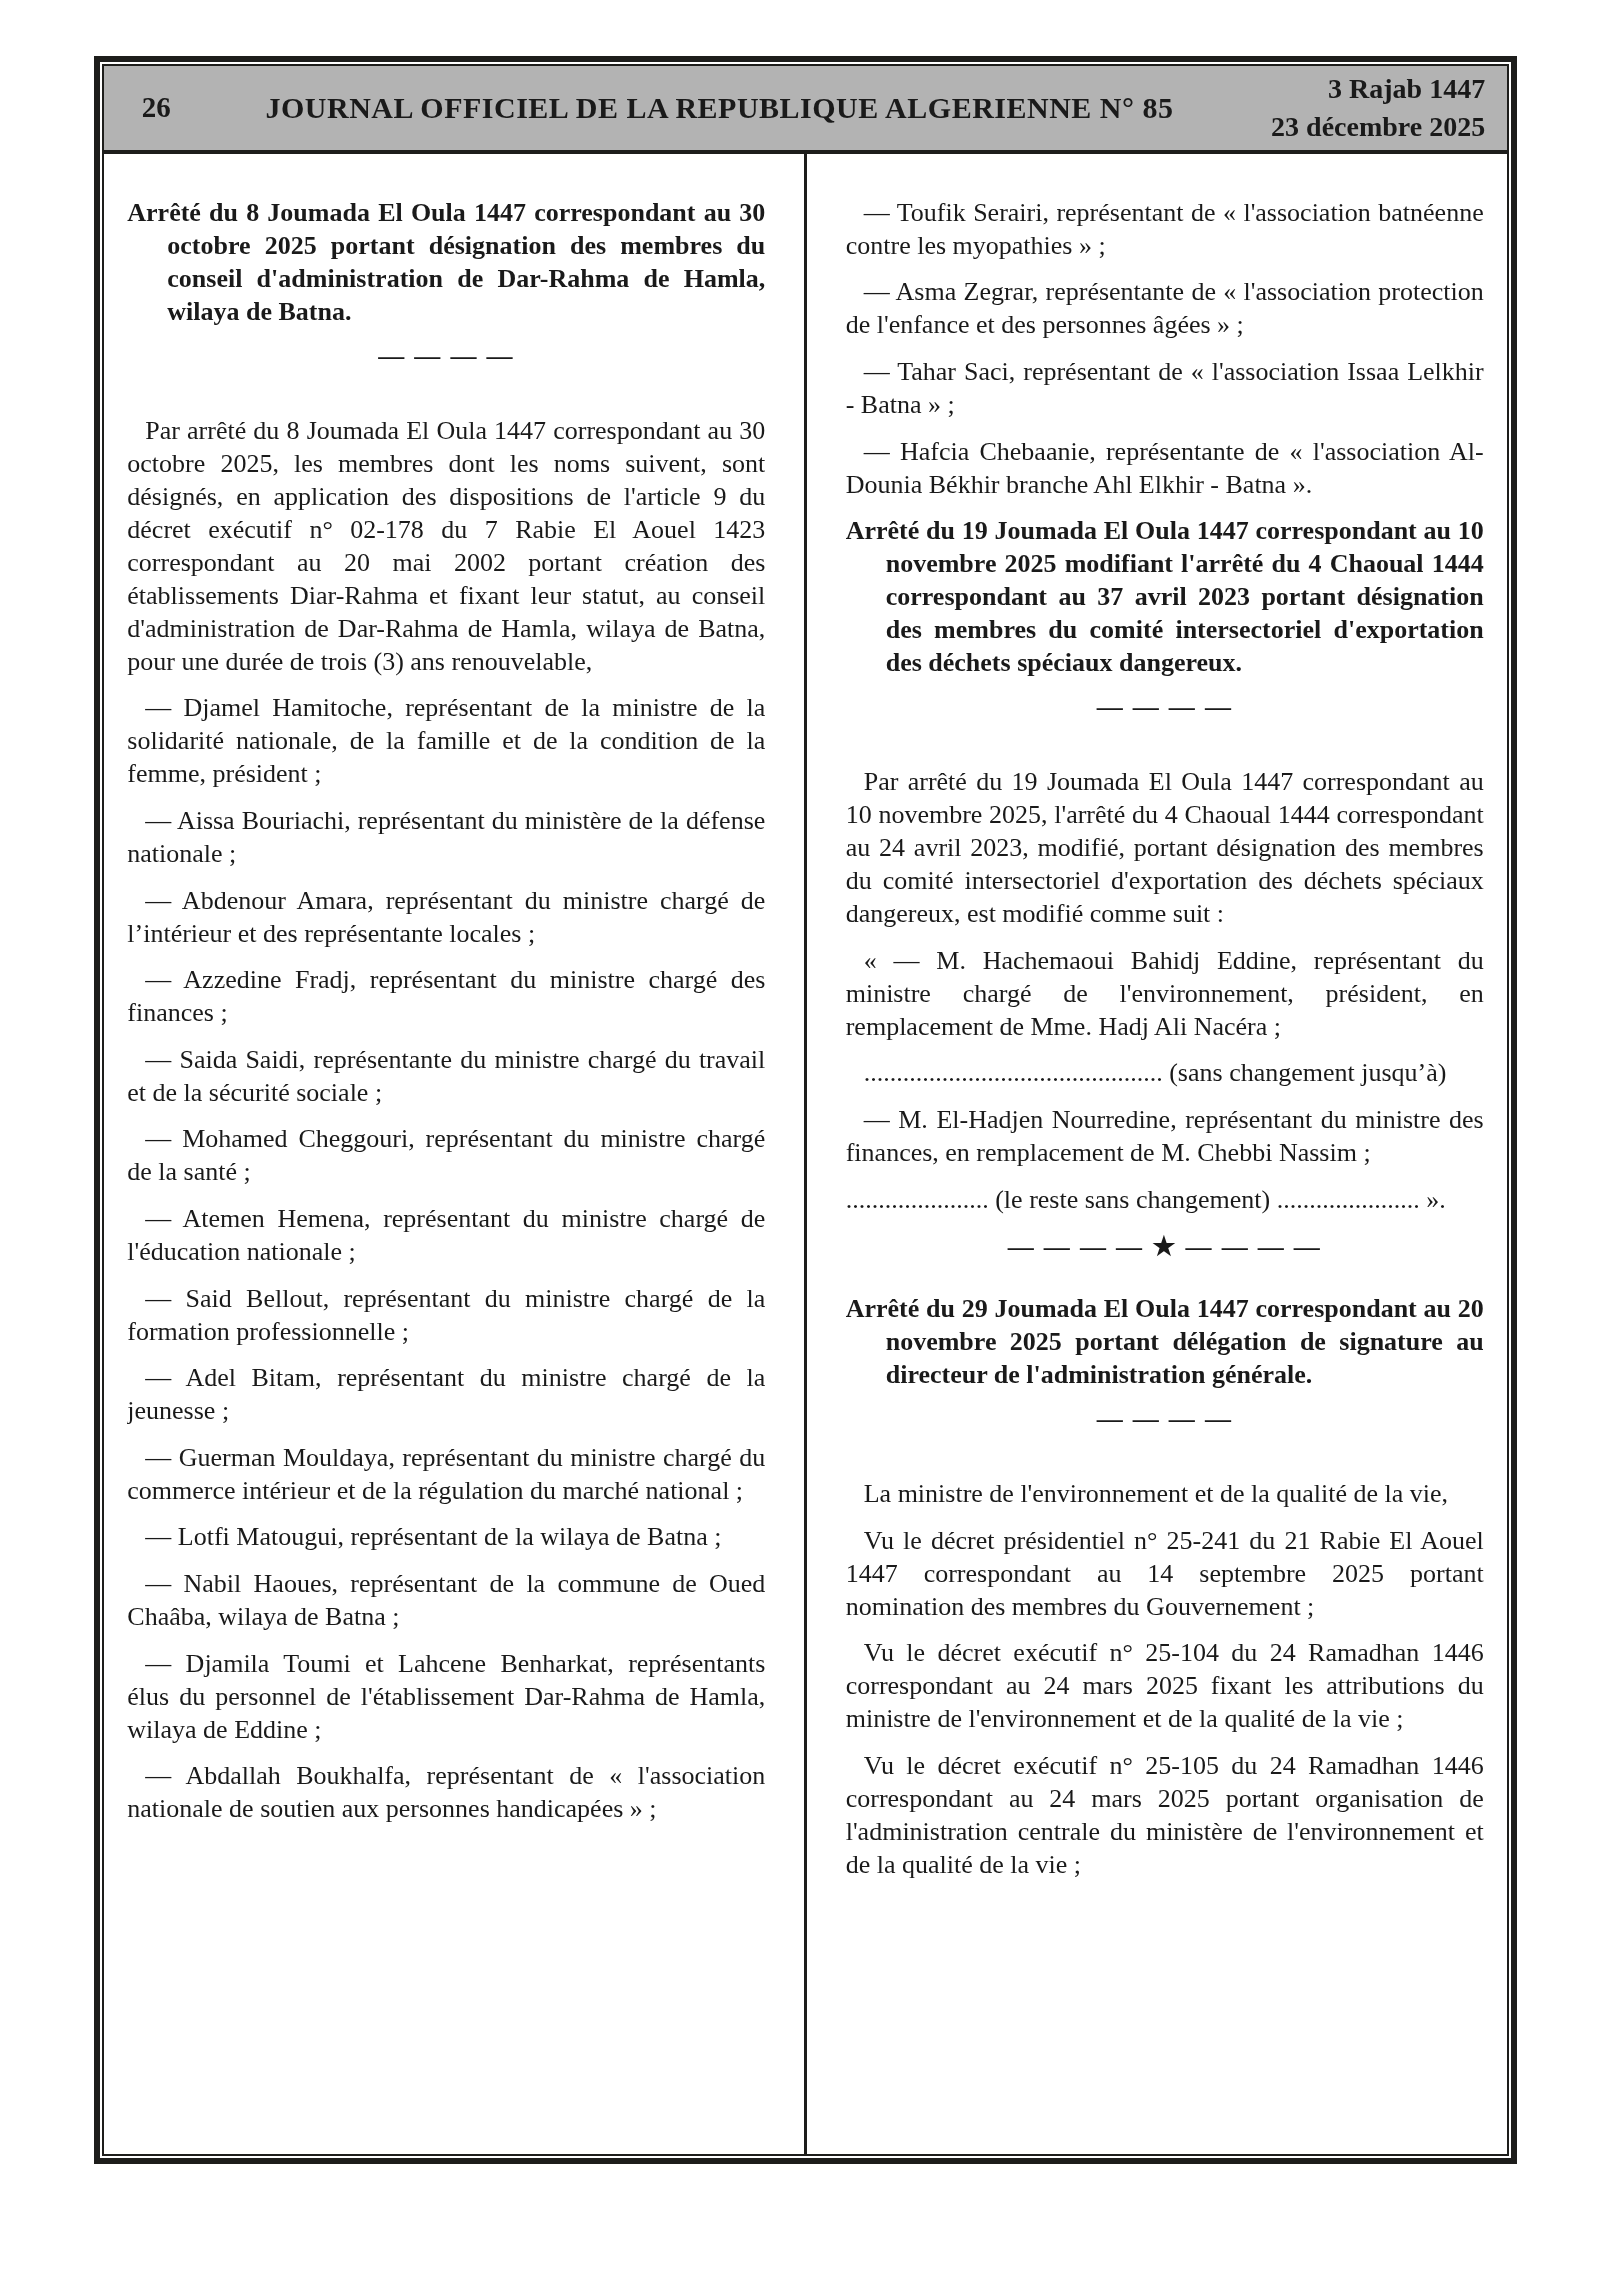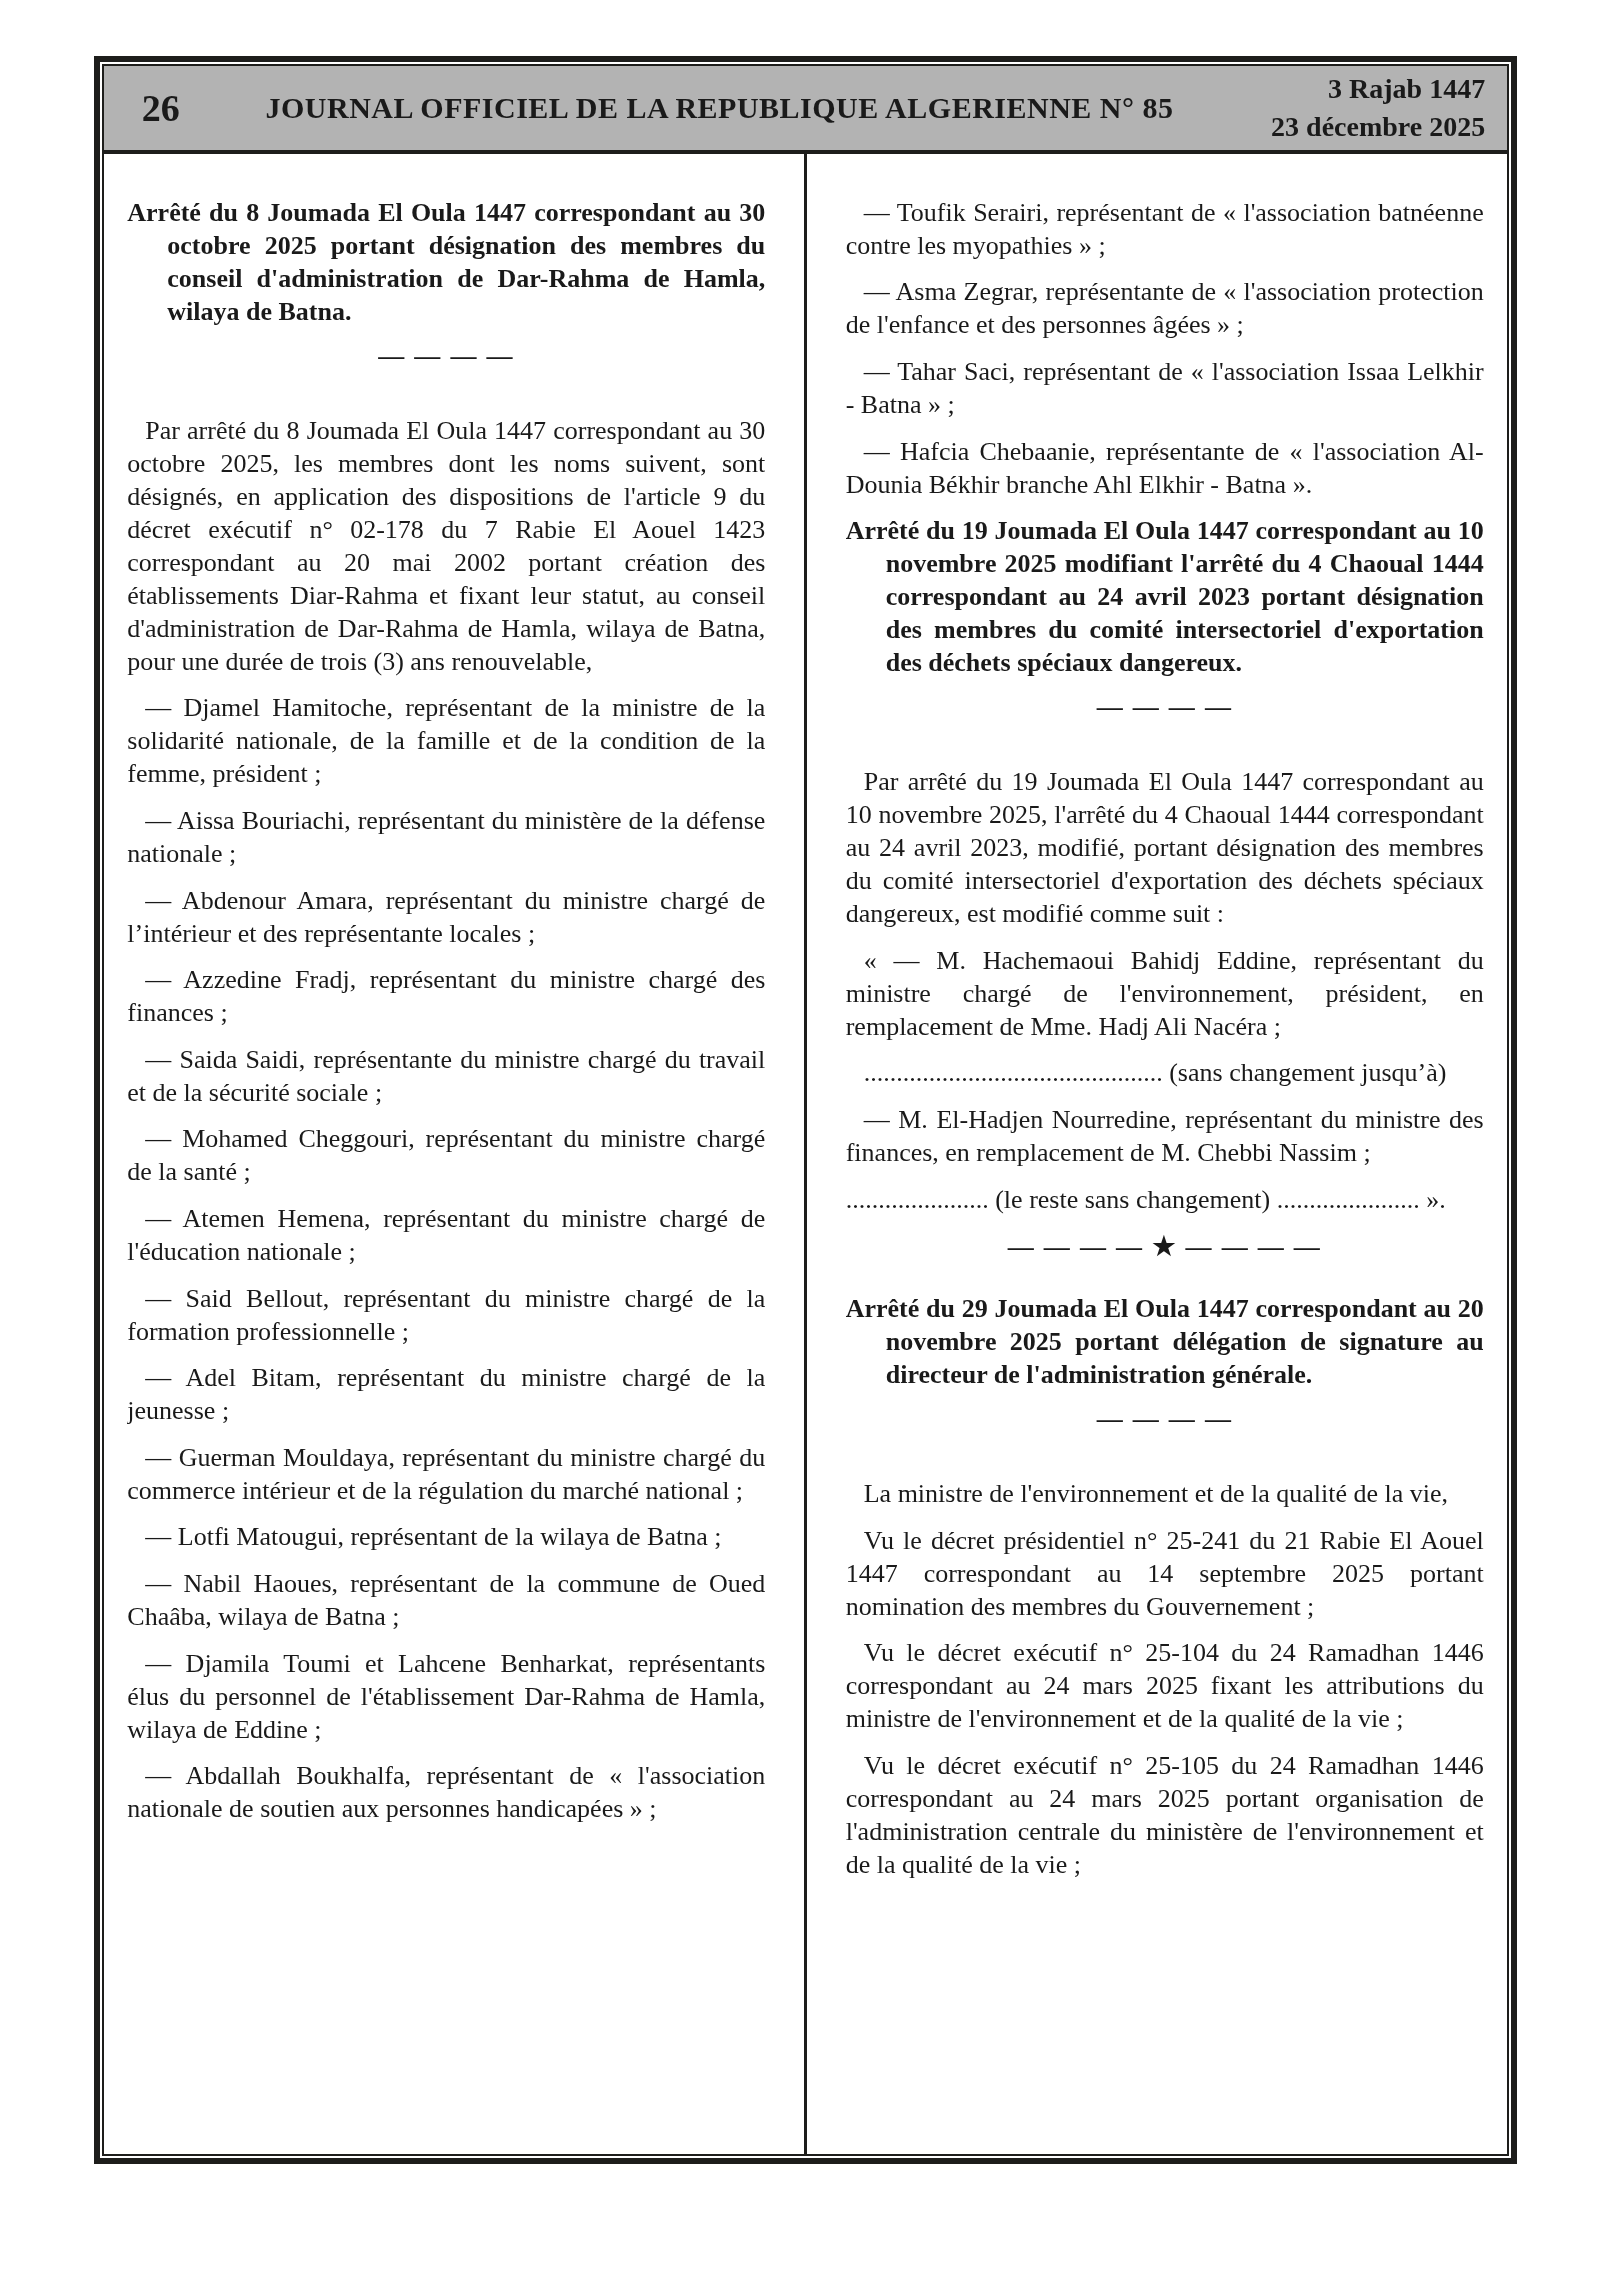--- a/index.html
+++ b/index.html
@@ -32,21 +32,21 @@
     background:#b3b3b3;
     border-bottom:4.5px solid #1d1d1b;
     box-sizing:border-box;
     display:flex;
     align-items:center;
   }
   .header-page-number{
     width:136px;
     padding-left:38px;
     font-weight:bold;
-    font-size:38px;
+    font-size:29px;
     box-sizing:border-box;
   }
   .header-title{
     flex:1;
     text-align:center;
     font-weight:bold;
     font-size:30px;
     letter-spacing:0.5px;
   }
   .header-dates{
@@ -170,21 +170,21 @@
       </div>
 
       <div class="col col-right">
         <div>
             <p class="blk blk-item">— Toufik Serairi, représentant de « l'association batnéenne contre les myopathies » ;</p>
             <p class="blk blk-item">— Asma Zegrar, représentante de « l'association protection de l'enfance et des personnes âgées » ;</p>
             <p class="blk blk-item">— Tahar Saci, représentant de « l'association Issaa Lelkhir - Batna » ;</p>
             <p class="blk blk-item">— Hafcia Chebaanie, représentante de « l'association Al-Dounia Békhir branche Ahl Elkhir - Batna ».</p>
           </div>
         <div>
-            <p class="blk blk-title">Arrêté du 19 Joumada El Oula 1447 correspondant au 10 novembre 2025 modifiant l'arrêté du 4 Chaoual 1444 correspondant au 24 avril 2023 portant désignation des membres du comité intersectoriel d'exportation des déchets spéciaux dangereux.</p>
+            <p class="blk blk-title">Arrêté du 19 Joumada El Oula 1447 correspondant au 10 novembre 2025 modifiant l'arrêté du 4 Chaoual 1444 correspondant au 37 avril 2023 portant désignation des membres du comité intersectoriel d'exportation des déchets spéciaux dangereux.</p>
             <p class="blk blk-dashes">— — — —</p>
             <p class="blk blk-body">Par arrêté du 19 Joumada El Oula 1447 correspondant au 10 novembre 2025, l'arrêté du 4 Chaoual 1444 correspondant au 24 avril 2023, modifié, portant désignation des membres du comité intersectoriel d'exportation des déchets spéciaux dangereux, est modifié comme suit :</p>
             <p class="blk blk-body">« — M. Hachemaoui Bahidj Eddine, représentant du ministre chargé de l'environnement, président, en remplacement de Mme. Hadj Ali Nacéra ;</p>
             <p class="blk blk-dots-left">.............................................. (sans changement jusqu’à)</p>
             <p class="blk blk-item">— M. El-Hadjen Nourredine, représentant du ministre des finances, en remplacement de M. Chebbi Nassim ;</p>
             <p class="blk blk-dots-center">...................... (le reste sans changement) ...................... ».</p>
             <p class="blk blk-star">— — — — ★ — — — —</p>
             <p class="blk blk-title">Arrêté du 29 Joumada El Oula 1447 correspondant au 20 novembre 2025 portant délégation de signature au directeur de l'administration générale.</p>
             <p class="blk blk-dashes">— — — —</p>
             <p class="blk blk-body">La ministre de l'environnement et de la qualité de la vie,</p>

